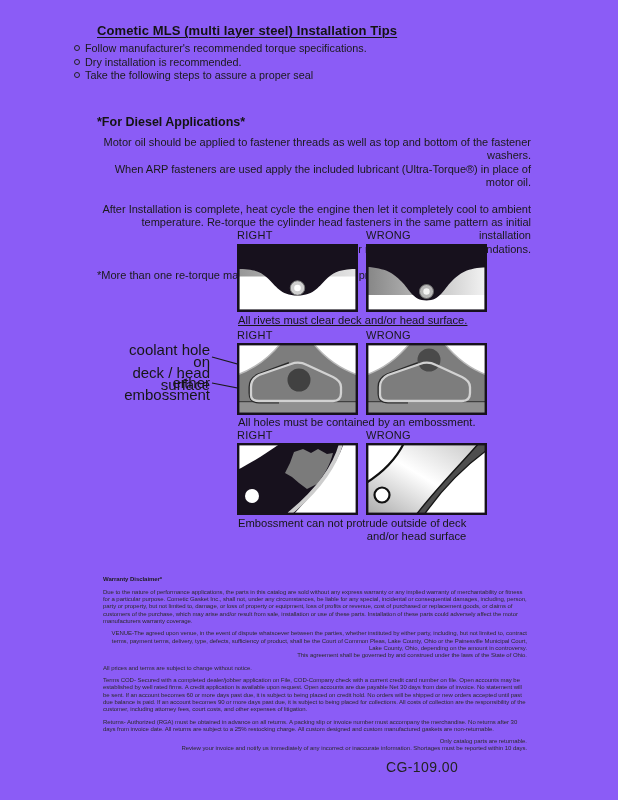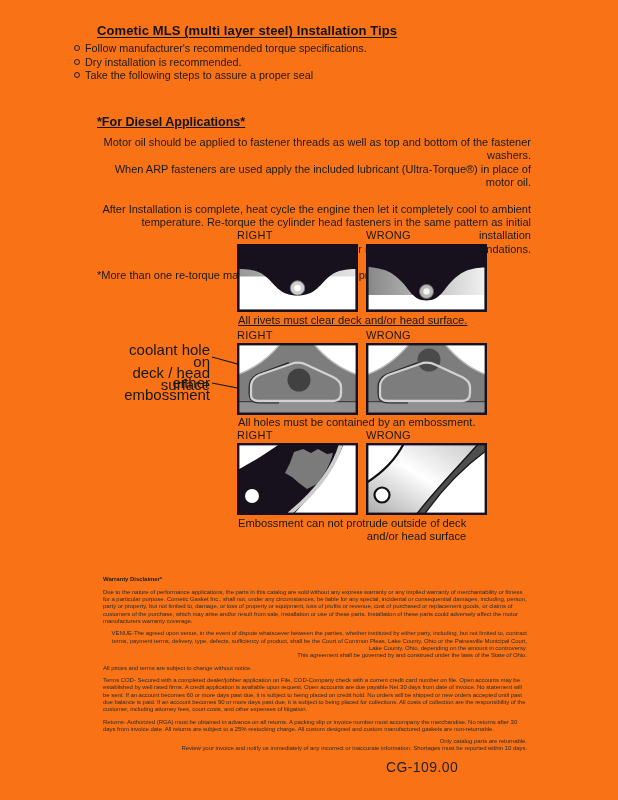--- a/index.html
+++ b/index.html
@@ -1,17 +1,17 @@
 <!DOCTYPE html>
 <html><head>
 <meta charset="utf-8">
 <style>
   html,body{margin:0;padding:0;background:#ffffff;}
   .doc{
-    position:relative;width:618px;height:800px;background:#f97316;overflow:hidden;
+    position:relative;width:618px;height:800px;background:#8b5cf6;overflow:hidden;
     font-family:"Liberation Sans", sans-serif;color:#1a1a1a;
   }
   .abs{position:absolute;}
   .preline{white-space:pre-line;text-align:right;}
 
   .title{
     left:97px;top:23px;font-size:13px;font-weight:bold;color:#131313;
     text-decoration:underline;text-underline-offset:2px;text-decoration-thickness:1.4px;
     letter-spacing:.1px;
   }
@@ -21,21 +21,21 @@
     width:4px;height:4px;border:1px solid #222;border-radius:50%;
     display:inline-block;flex:0 0 auto;margin:0 5px 2px 0;align-self:center;
   }
   .tip.l2{padding-left:31px;}
   .tip .mk-f{
     width:4.5px;height:4.5px;background:#222;border-radius:50%;
     display:inline-block;flex:0 0 auto;margin:0 4px 2px 0;align-self:center;
   }
 
   .diesel{left:97px;top:115px;width:434px;}
-  .diesel h2{margin:0 0 7px 0;font-size:12.5px;font-weight:bold;color:#131313;text-decoration:underline;}
+  .diesel h2{margin:0 0 7px 0;font-size:12.5px;font-weight:bold;color:#131313;}
   .diesel p{margin:0 0 13px 0;font-size:11px;line-height:13.4px;}
 
   .dg-label{width:121px;text-align:left;font-size:11px;letter-spacing:.3px;color:#181818;}
   .cap{font-size:11.2px;line-height:13px;color:#161616;}
 
   .side-label{width:100px;text-align:right;font-size:15px;line-height:11.6px;color:#161616;}
 
   .legal{left:103px;top:576px;width:424px;font-size:6px;line-height:7.15px;color:#2b2b2b;letter-spacing:-0.05px;}
   .legal .lg-h{font-weight:bold;margin:0 0 6px 0;color:#1d1d1d;}
   .legal p{margin:0 0 5.5px 0;}

